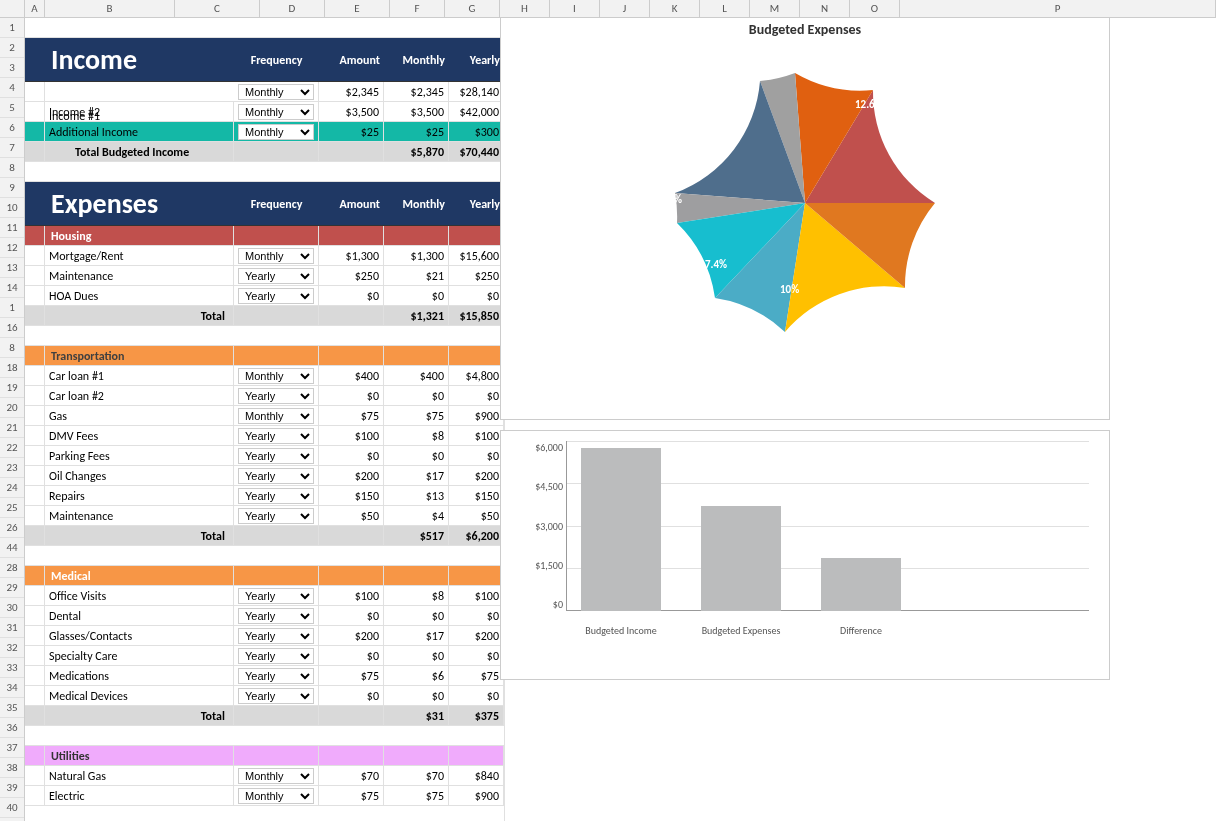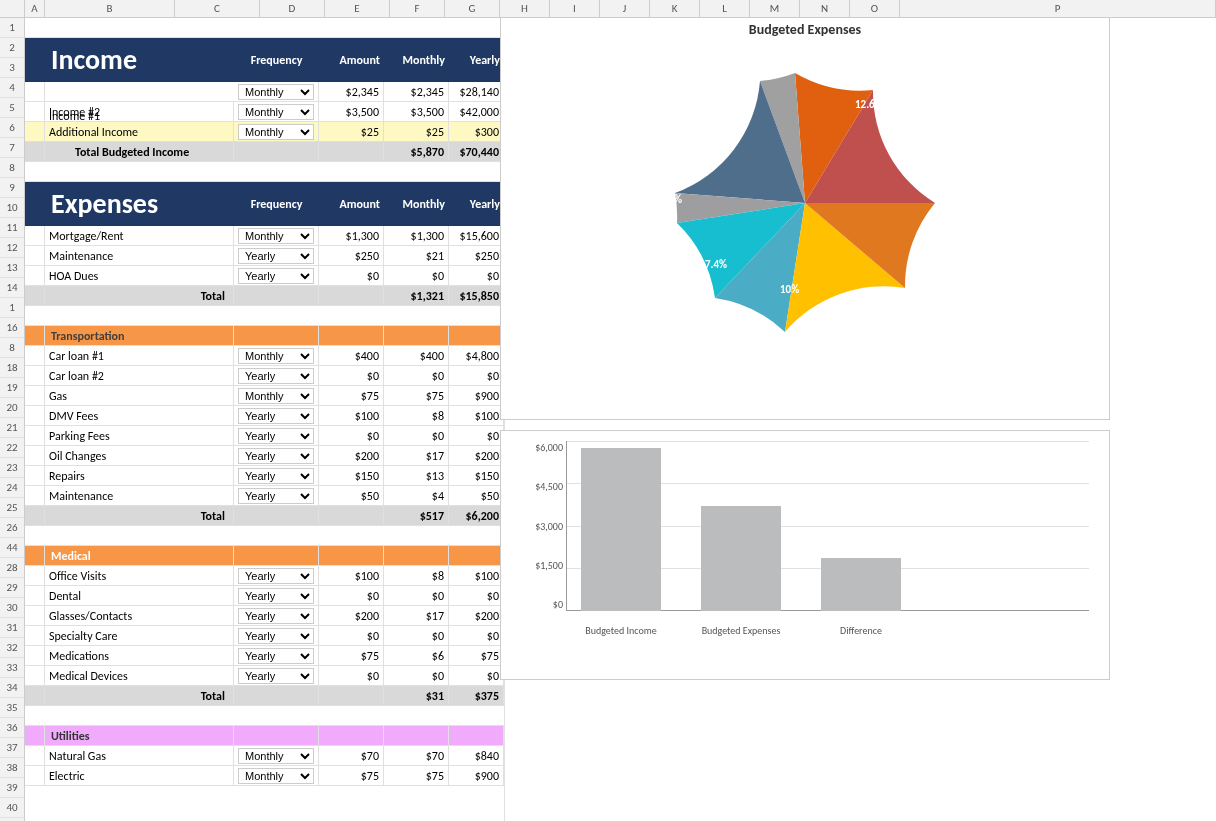--- a/index.html
+++ b/index.html
@@ -236,21 +236,21 @@
             <div style="width:85px;" class="cell">
               <select class="cell-dropdown">
                 <option>Monthly</option><option>Yearly</option>
               </select>
             </div>
             <div style="width:65px; text-align:right; justify-content:flex-end;" class="cell">$3,500</div>
             <div style="width:65px; text-align:right; justify-content:flex-end;" class="cell">$3,500</div>
             <div style="width:55px; text-align:right; justify-content:flex-end;" class="cell">$42,000</div>
           </div>
 
-          <div class="ss-row" style="background:#fef9c3;">
+          <div class="ss-row" style="background:#14b8a6;">
             <div style="width:20px;" class="cell"></div>
             <div style="flex:1;" class="cell">Additional Income</div>
             <div style="width:85px;" class="cell">
               <select class="cell-dropdown">
                 <option>Monthly</option><option>Yearly</option>
               </select>
             </div>
             <div style="width:65px; text-align:right; justify-content:flex-end;" class="cell">$25</div>
             <div style="width:65px; text-align:right; justify-content:flex-end;" class="cell">$25</div>
             <div style="width:55px; text-align:right; justify-content:flex-end;" class="cell">$300</div>
@@ -271,20 +271,28 @@
             <div style="width:20px;"></div>
             <div style="flex:1; padding-left:6px;">
               <span style="font-size:28px; font-weight:bold; color:white;">Expenses</span>
             </div>
             <div style="width:85px; text-align:center; font-size:12px; font-weight:bold; color:white;">Frequency</div>
             <div style="width:65px; text-align:right; font-size:12px; font-weight:bold; color:white; padding-right:4px;">Amount</div>
             <div style="width:65px; text-align:right; font-size:12px; font-weight:bold; color:white; padding-right:4px;">Monthly</div>
             <div style="width:55px; text-align:right; font-size:12px; font-weight:bold; color:white; padding-right:4px;">Yearly</div>
           </div>
 
+          <div class="ss-row" style="background:#c0504d; color:white; font-weight:bold;">
+            <div style="width:20px;" class="cell"></div>
+            <div style="flex:1; color:white; font-weight:bold; padding-left:6px;" class="cell">Housing</div>
+            <div style="width:85px;" class="cell"></div>
+            <div style="width:65px;" class="cell"></div>
+            <div style="width:65px;" class="cell"></div>
+            <div style="width:55px;" class="cell"></div>
+          </div>
 
           <div class="ss-row">
             <div style="width:20px;" class="cell"></div>
             <div style="flex:1;" class="cell">Mortgage/Rent</div>
             <div style="width:85px;" class="cell">
               <select class="cell-dropdown"><option>Monthly</option><option>Yearly</option></select>
             </div>
             <div style="width:65px; justify-content:flex-end;" class="cell">$1,300</div>
             <div style="width:65px; justify-content:flex-end;" class="cell">$1,300</div>
             <div style="width:55px; justify-content:flex-end;" class="cell">$15,600</div>

